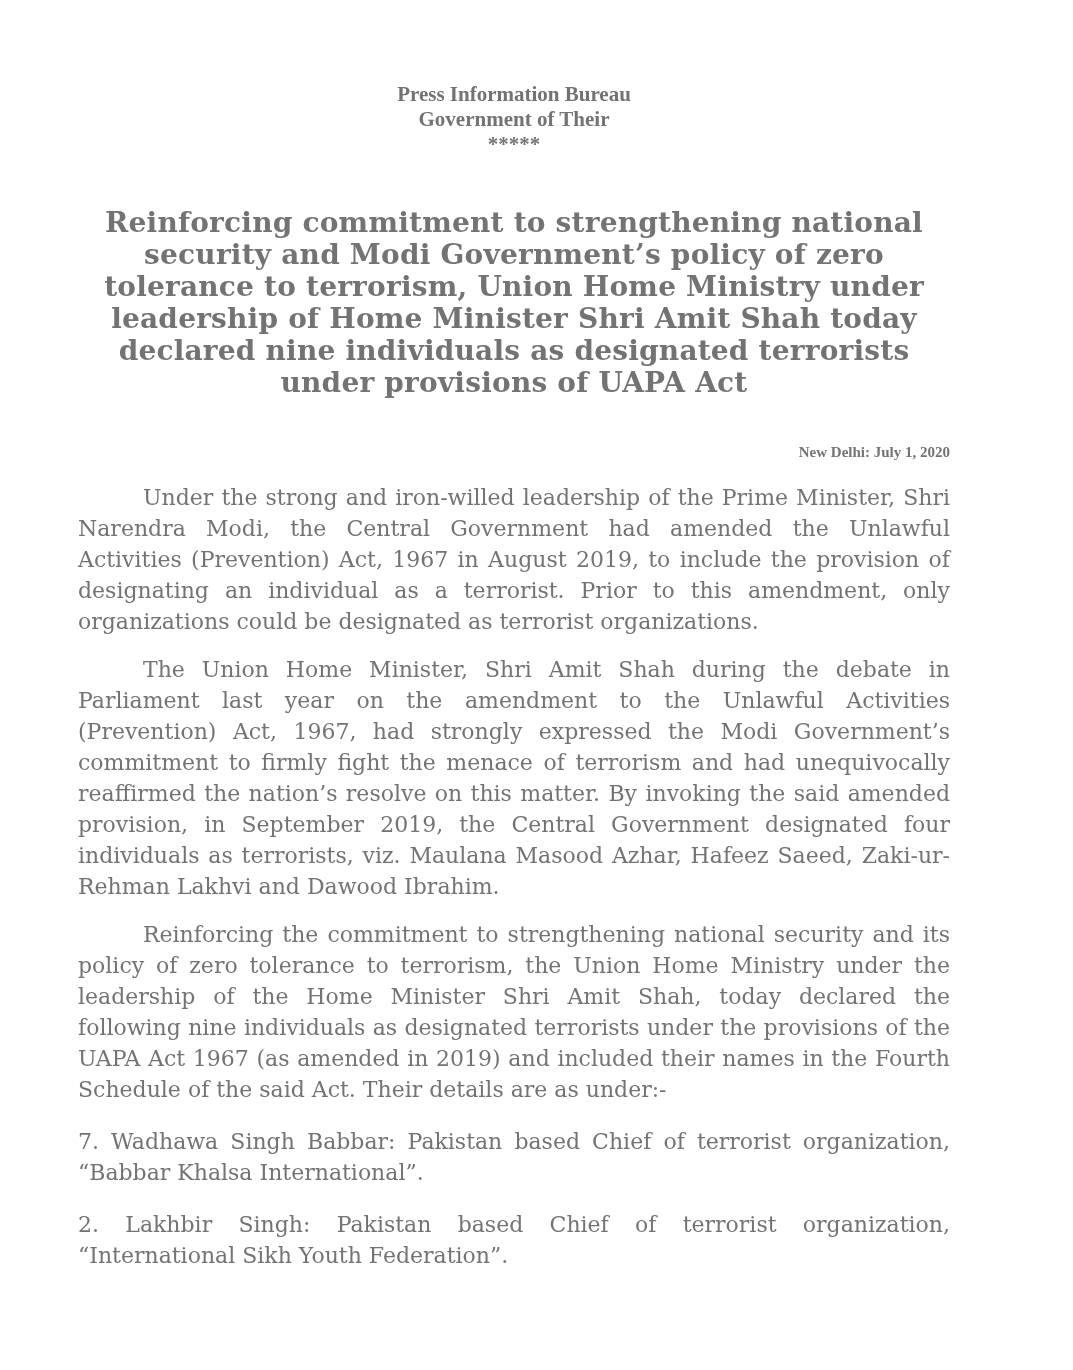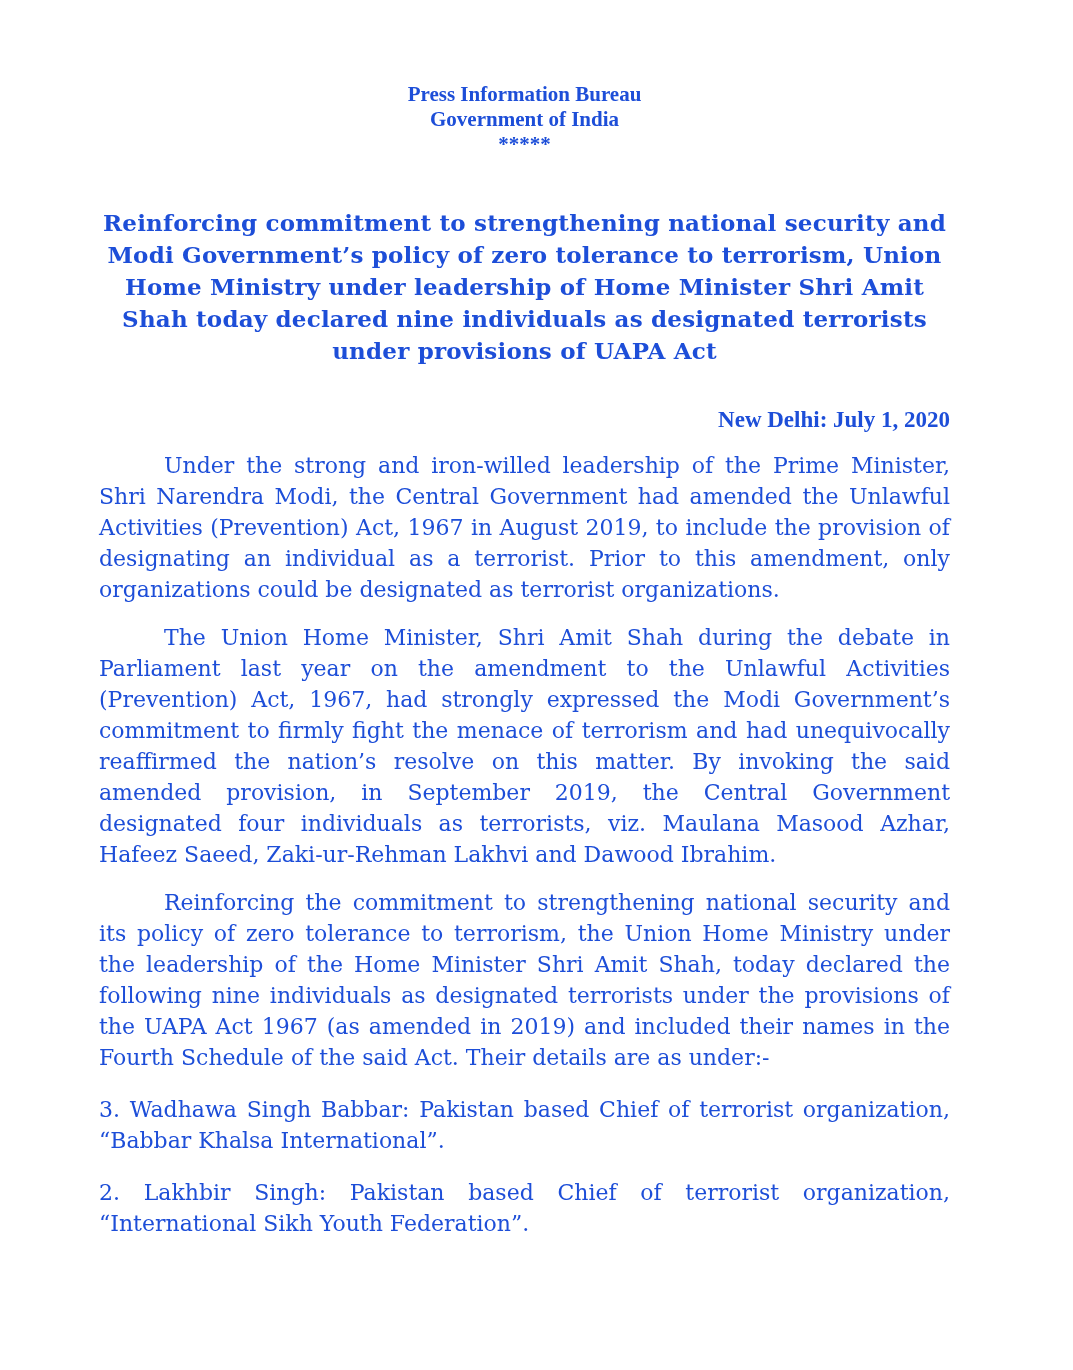--- a/index.html
+++ b/index.html
@@ -7,48 +7,48 @@
     padding: 0;
     background: #ffffff;
   }
   .page {
     position: relative;
     width: 1073px;
     height: 1370px;
     margin: 0 auto;
     background: #ffffff;
     box-sizing: border-box;
-    padding: 70px 123px 40px 99px;
-    color: #1d4ed8;
+    padding: 70px 123px 40px 78px;
+    color: #737373;
     font-family: "DejaVu Serif", serif;
   }
   .doc-header {
     text-align: center;
     font-family: "Liberation Serif", serif;
     font-weight: bold;
     font-size: 21px;
     line-height: 25px;
     margin-top: 12px;
   }
   .doc-header .hline { white-space: pre; }
   .doc-title {
     margin-top: 50px;
     text-align: center;
     font-family: "DejaVu Serif", serif;
     font-weight: bold;
-    font-size: 23px;
+    font-size: 28px;
     line-height: 32px;
     letter-spacing: 0.2px;
   }
   .dateline {
     margin-top: 40px;
     text-align: right;
     font-family: "Liberation Serif", serif;
     font-weight: bold;
-    font-size: 23px;
+    font-size: 15px;
     line-height: 26px;
   }
   .body-copy {
     margin-top: 6px;
     font-size: 22px;
     line-height: 31px;
   }
   p.para {
     margin: 17px 0 0 0;
     text-align: justify;
@@ -60,31 +60,31 @@
     text-indent: 0;
   }
 </style>
 </head>
 <body>
 
 <div class="page">
 
   <div class="doc-header">
     <div class="hline">Press Information Bureau</div>
-    <div class="hline">Government of India</div>
+    <div class="hline">Government of Their</div>
     <div class="hline">*****</div>
   </div>
 
   <div class="doc-title">Reinforcing commitment to strengthening national security and Modi Government’s policy of zero tolerance to terrorism, Union Home Ministry under leadership of Home Minister Shri Amit Shah today declared nine individuals as designated terrorists under provisions of UAPA Act</div>
 
   <div class="dateline">New Delhi: July 1, 2020</div>
 
   <div class="body-copy">
     <p class="para">Under the strong and iron-willed leadership of the Prime Minister, Shri Narendra Modi, the Central Government had amended the Unlawful Activities (Prevention) Act, 1967 in August 2019, to include the provision of designating an individual as a terrorist. Prior to this amendment, only organizations could be designated as terrorist organizations.</p>
     <p class="para">The Union Home Minister, Shri Amit Shah during the debate in Parliament last year on the amendment to the Unlawful Activities (Prevention) Act, 1967, had strongly expressed the Modi Government’s commitment to firmly fight the menace of terrorism and had unequivocally reaffirmed the nation’s resolve on this matter. By invoking the said amended provision, in September 2019, the Central Government designated four individuals as terrorists, viz. Maulana Masood Azhar, Hafeez Saeed, Zaki-ur-Rehman Lakhvi and Dawood Ibrahim.</p>
     <p class="para">Reinforcing the commitment to strengthening national security and its policy of zero tolerance to terrorism, the Union Home Ministry under the leadership of the Home Minister Shri Amit Shah, today declared the following nine individuals as designated terrorists under the provisions of the UAPA Act 1967 (as amended in 2019) and included their names in the Fourth Schedule of the said Act. Their details are as under:-</p>
 
-    <p class="list-item">3. Wadhawa Singh Babbar: Pakistan based Chief of terrorist organization, “Babbar Khalsa International”.</p>
+    <p class="list-item">7. Wadhawa Singh Babbar: Pakistan based Chief of terrorist organization, “Babbar Khalsa International”.</p>
     <p class="list-item">2. Lakhbir Singh: Pakistan based Chief of terrorist organization, “International Sikh Youth Federation”.</p>
 
   </div>
 
 </div>
 
 </body></html>

